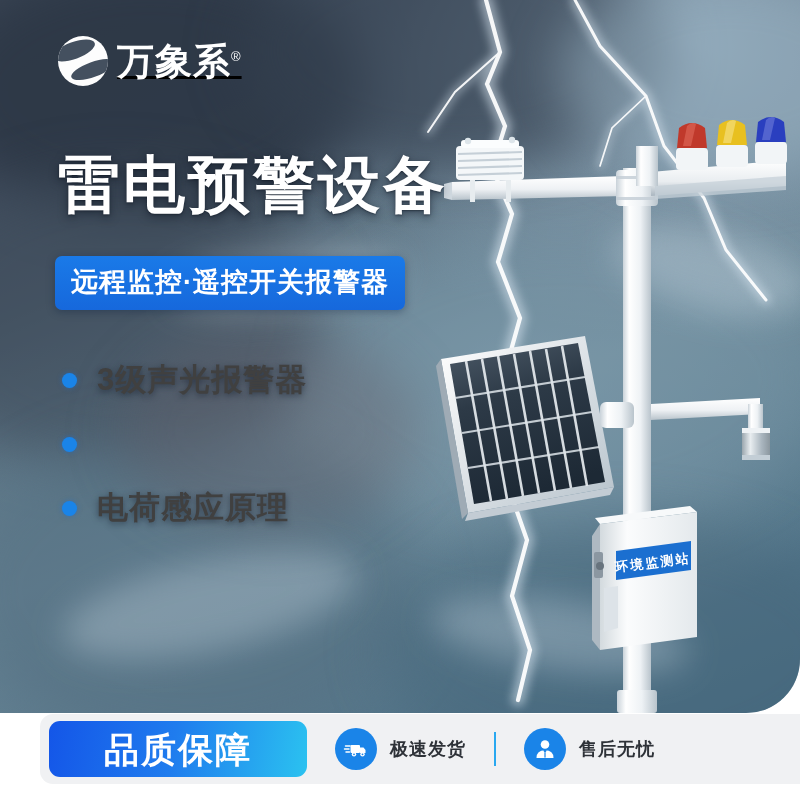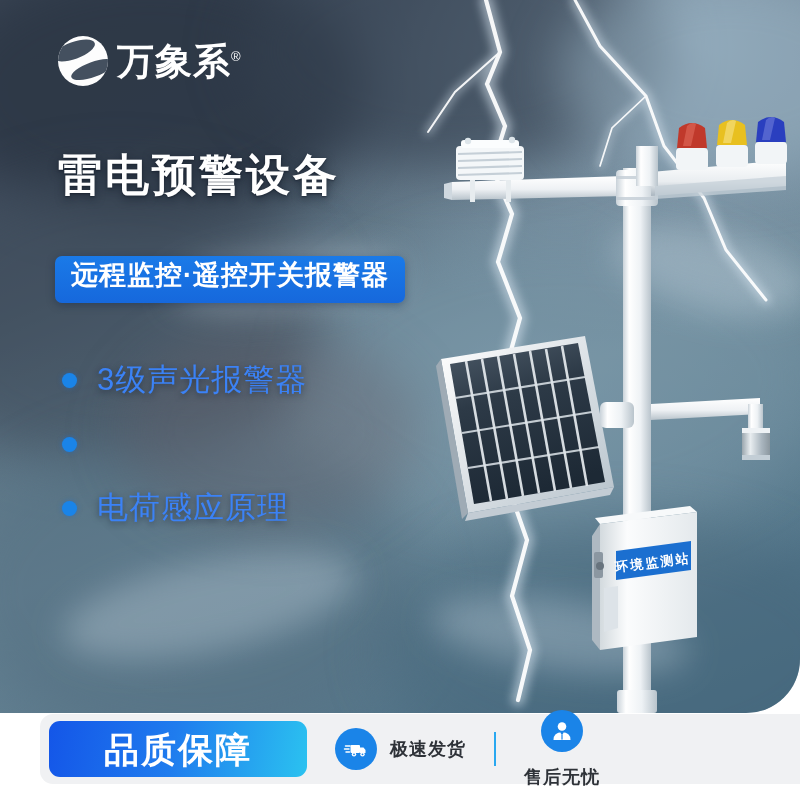--- a/index.html
+++ b/index.html
@@ -39,21 +39,21 @@
   .w4{left:610px;top:230px;width:200px;height:80px;transform:rotate(14deg);}
 
   
   .bolt{position:absolute;left:0;top:0;width:800px;height:713px;}
   .bolt .glow{filter:blur(5px);opacity:.55;}
 
   
   .rig{position:absolute;left:0;top:0;width:800px;height:713px;}
 
   
-  .logo{position:absolute;left:58px;top:36px;display:flex;align-items:center;gap:9px;}
+  .logo{position:absolute;left:58px;top:36px;display:flex;align-items:center;gap:9px;text-decoration:underline;}
   .logo-mark{
     position:relative;width:50px;height:50px;border-radius:50%;
     background:#fdfdfd;overflow:hidden;flex:none;
   }
   .logo-mark:before{
     content:"";position:absolute;left:-6px;top:6px;width:44px;height:17px;
     background:#44505f;border-radius:50%;transform:rotate(-20deg);
   }
   .logo-mark:after{
     content:"";position:absolute;left:12px;top:26px;width:46px;height:15px;
@@ -61,62 +61,62 @@
   }
   .logo-text{
     font-size:37px;font-weight:700;color:#fff;letter-spacing:1px;
     line-height:1;white-space:nowrap;
   }
   .logo-r{font-size:13px;vertical-align:super;font-weight:400;}
 
   
   .headline{
     position:absolute;left:58px;top:152px;
-    font-size:44px;font-weight:700;color:#fff;letter-spacing:3px;
+    font-size:62px;font-weight:700;color:#fff;letter-spacing:3px;
     line-height:1.06;white-space:nowrap;
     text-shadow:0 3px 10px rgba(12,20,32,.55),0 1px 2px rgba(12,20,32,.5);
   }
 
   
   .subtitle{
     position:absolute;left:55px;top:256px;
     background:linear-gradient(180deg,#1a7ae8 0%,#1668dc 100%);
     color:#fff;font-size:27px;font-weight:700;letter-spacing:1px;
-    padding:1px 16px 10px;border-radius:7px;white-space:nowrap;
+    padding:8px 16px 10px;border-radius:7px;white-space:nowrap;
     box-shadow:0 2px 8px rgba(8,30,60,.35);
   }
 
   
   .features{position:absolute;left:62px;top:348px;}
   .feat{display:flex;align-items:center;gap:20px;height:64px;}
   .dot{width:15px;height:15px;border-radius:50%;background:#1a84e8;flex:none;
        box-shadow:0 0 5px rgba(20,110,220,.5);}
   .feat-label{
-    font-size:31px;font-weight:400;color:#3b82f6;letter-spacing:1px;
+    font-size:31px;font-weight:700;color:#404040;letter-spacing:1px;
     white-space:nowrap;text-shadow:0 2px 6px rgba(14,24,38,.55);
   }
 
   
   .trust{
     position:absolute;left:40px;top:714px;width:780px;height:70px;
     background:#f0f1f3;border-radius:13px;
     display:flex;align-items:center;
   }
   .quality{
     margin-left:9px;
     width:258px;height:56px;border-radius:11px;
     background:linear-gradient(100deg,#1456e8 0%,#1f7cee 48%,#2bc2f0 100%);
     display:flex;align-items:center;justify-content:center;flex:none;
   }
   .quality-label{
     color:#fff;font-size:35px;font-weight:700;letter-spacing:2px;line-height:1;
   }
   .trust-item{display:flex;align-items:center;gap:13px;flex:none;}
   .ti-1{margin-left:28px;}
-  .ti-2{margin-left:28px;flex-direction:column;}
+  .ti-2{margin-left:28px;}
   .ticon{
     width:42px;height:42px;border-radius:50%;background:#1a84e8;flex:none;
     display:flex;align-items:center;justify-content:center;
   }
   .trust-label{font-size:18px;font-weight:700;color:#2e3238;letter-spacing:1px;white-space:nowrap;}
   .divider{width:2px;height:34px;background:#29a8f0;margin-left:28px;flex:none;}
 </style>
 </head>
 <body>
 

